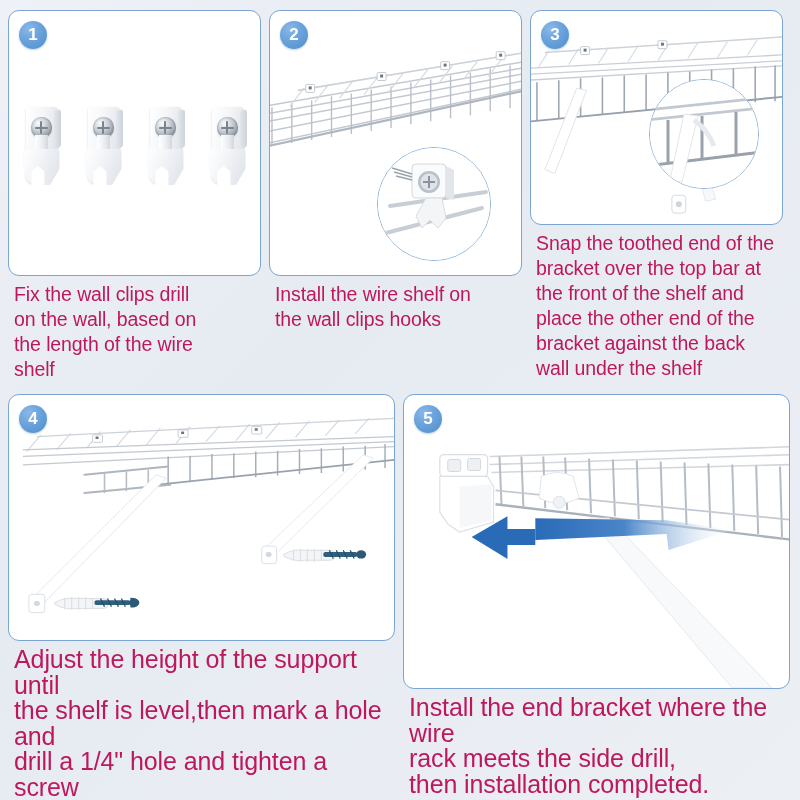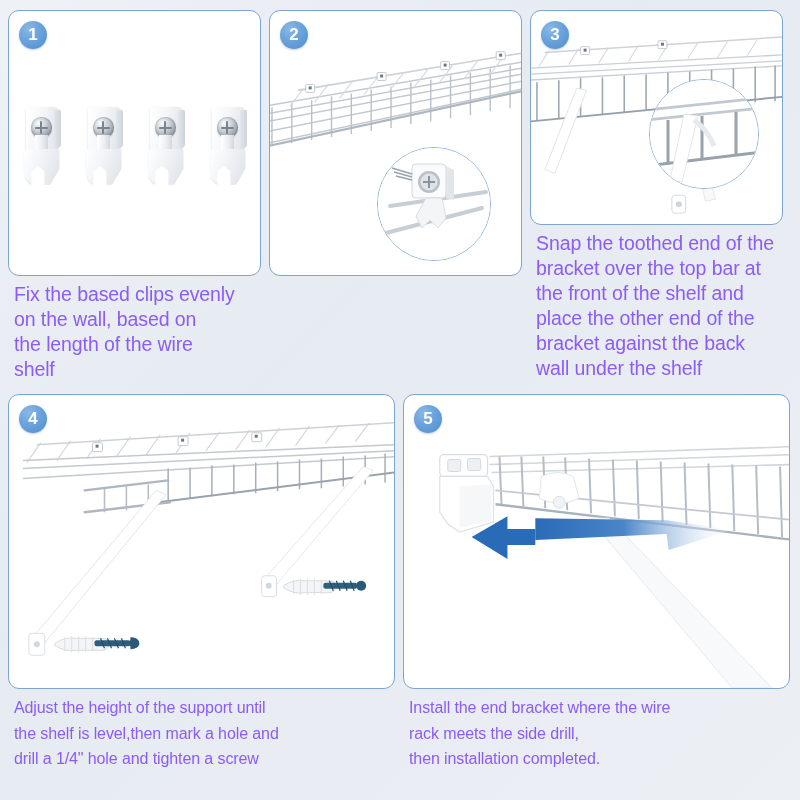--- a/index.html
+++ b/index.html
@@ -72,26 +72,26 @@
     text-align: center;
     z-index: 40;
     box-shadow: 0 1px 2px rgba(80,120,170,0.35);
     font-family: "Liberation Sans", sans-serif;
   }
 
   
   .caption {
     font-size: 19.5px;
     line-height: 25px;
-    color: #8b5cf6;
+    color: #be185d;
     padding: 6px 4px 0 6px;
     white-space: pre-line;
     letter-spacing: -0.1px;
   }
-  .caption-wide { font-size: 16px; line-height: 25.5px; }
+  .caption-wide { font-size: 25px; line-height: 25.5px; }
 
   
   .art { position: absolute; inset: 0; }
   .art svg { display: block; width: 100%; height: 100%; }
 
   
   .inset-circle {
     position: absolute;
     border-radius: 50%;
     border: 1.3px solid #8fb4da;
@@ -185,21 +185,21 @@
             <div class="hook"></div>
           </div>
           <div class="wallclip">
             <div class="body"></div>
             <div class="screw"></div>
             <div class="neck"></div>
             <div class="hook"></div>
           </div>
         </div>
       </div>
-      <div class="caption">Fix the based clips evenly
+      <div class="caption">Fix the wall clips drill
 on the wall, based on
 the length of the wire
 shelf</div>
     </div>
 
     <div class="step step-2">
       <div class="panel panel-h-short">
         <div class="badge">2</div>
 
         <div class="art">
@@ -284,20 +284,22 @@
             <g stroke="#9aa2ab" stroke-width="1.4">
               <line x1="14" y1="20" x2="34" y2="26"></line>
               <line x1="16" y1="24" x2="34" y2="29"></line>
               <line x1="18" y1="28" x2="34" y2="32"></line>
             </g>
 
             <path d="M48 50 L64 50 L68 70 L60 80 L52 72 L44 80 L38 68 Z" fill="#f3f5f7" stroke="#d8dde2" stroke-width="1"></path>
           </svg>
         </div>
       </div>
+      <div class="caption">Install the wire shelf on
+the wall clips hooks</div>
     </div>
 
     <div class="step step-3">
       <div class="panel panel-h-tall">
         <div class="badge">3</div>
 
         <div class="art">
           <svg viewBox="0 0 253 215" preserveAspectRatio="none">
 
             <g stroke="#c9cfd6" stroke-width="1.3">

